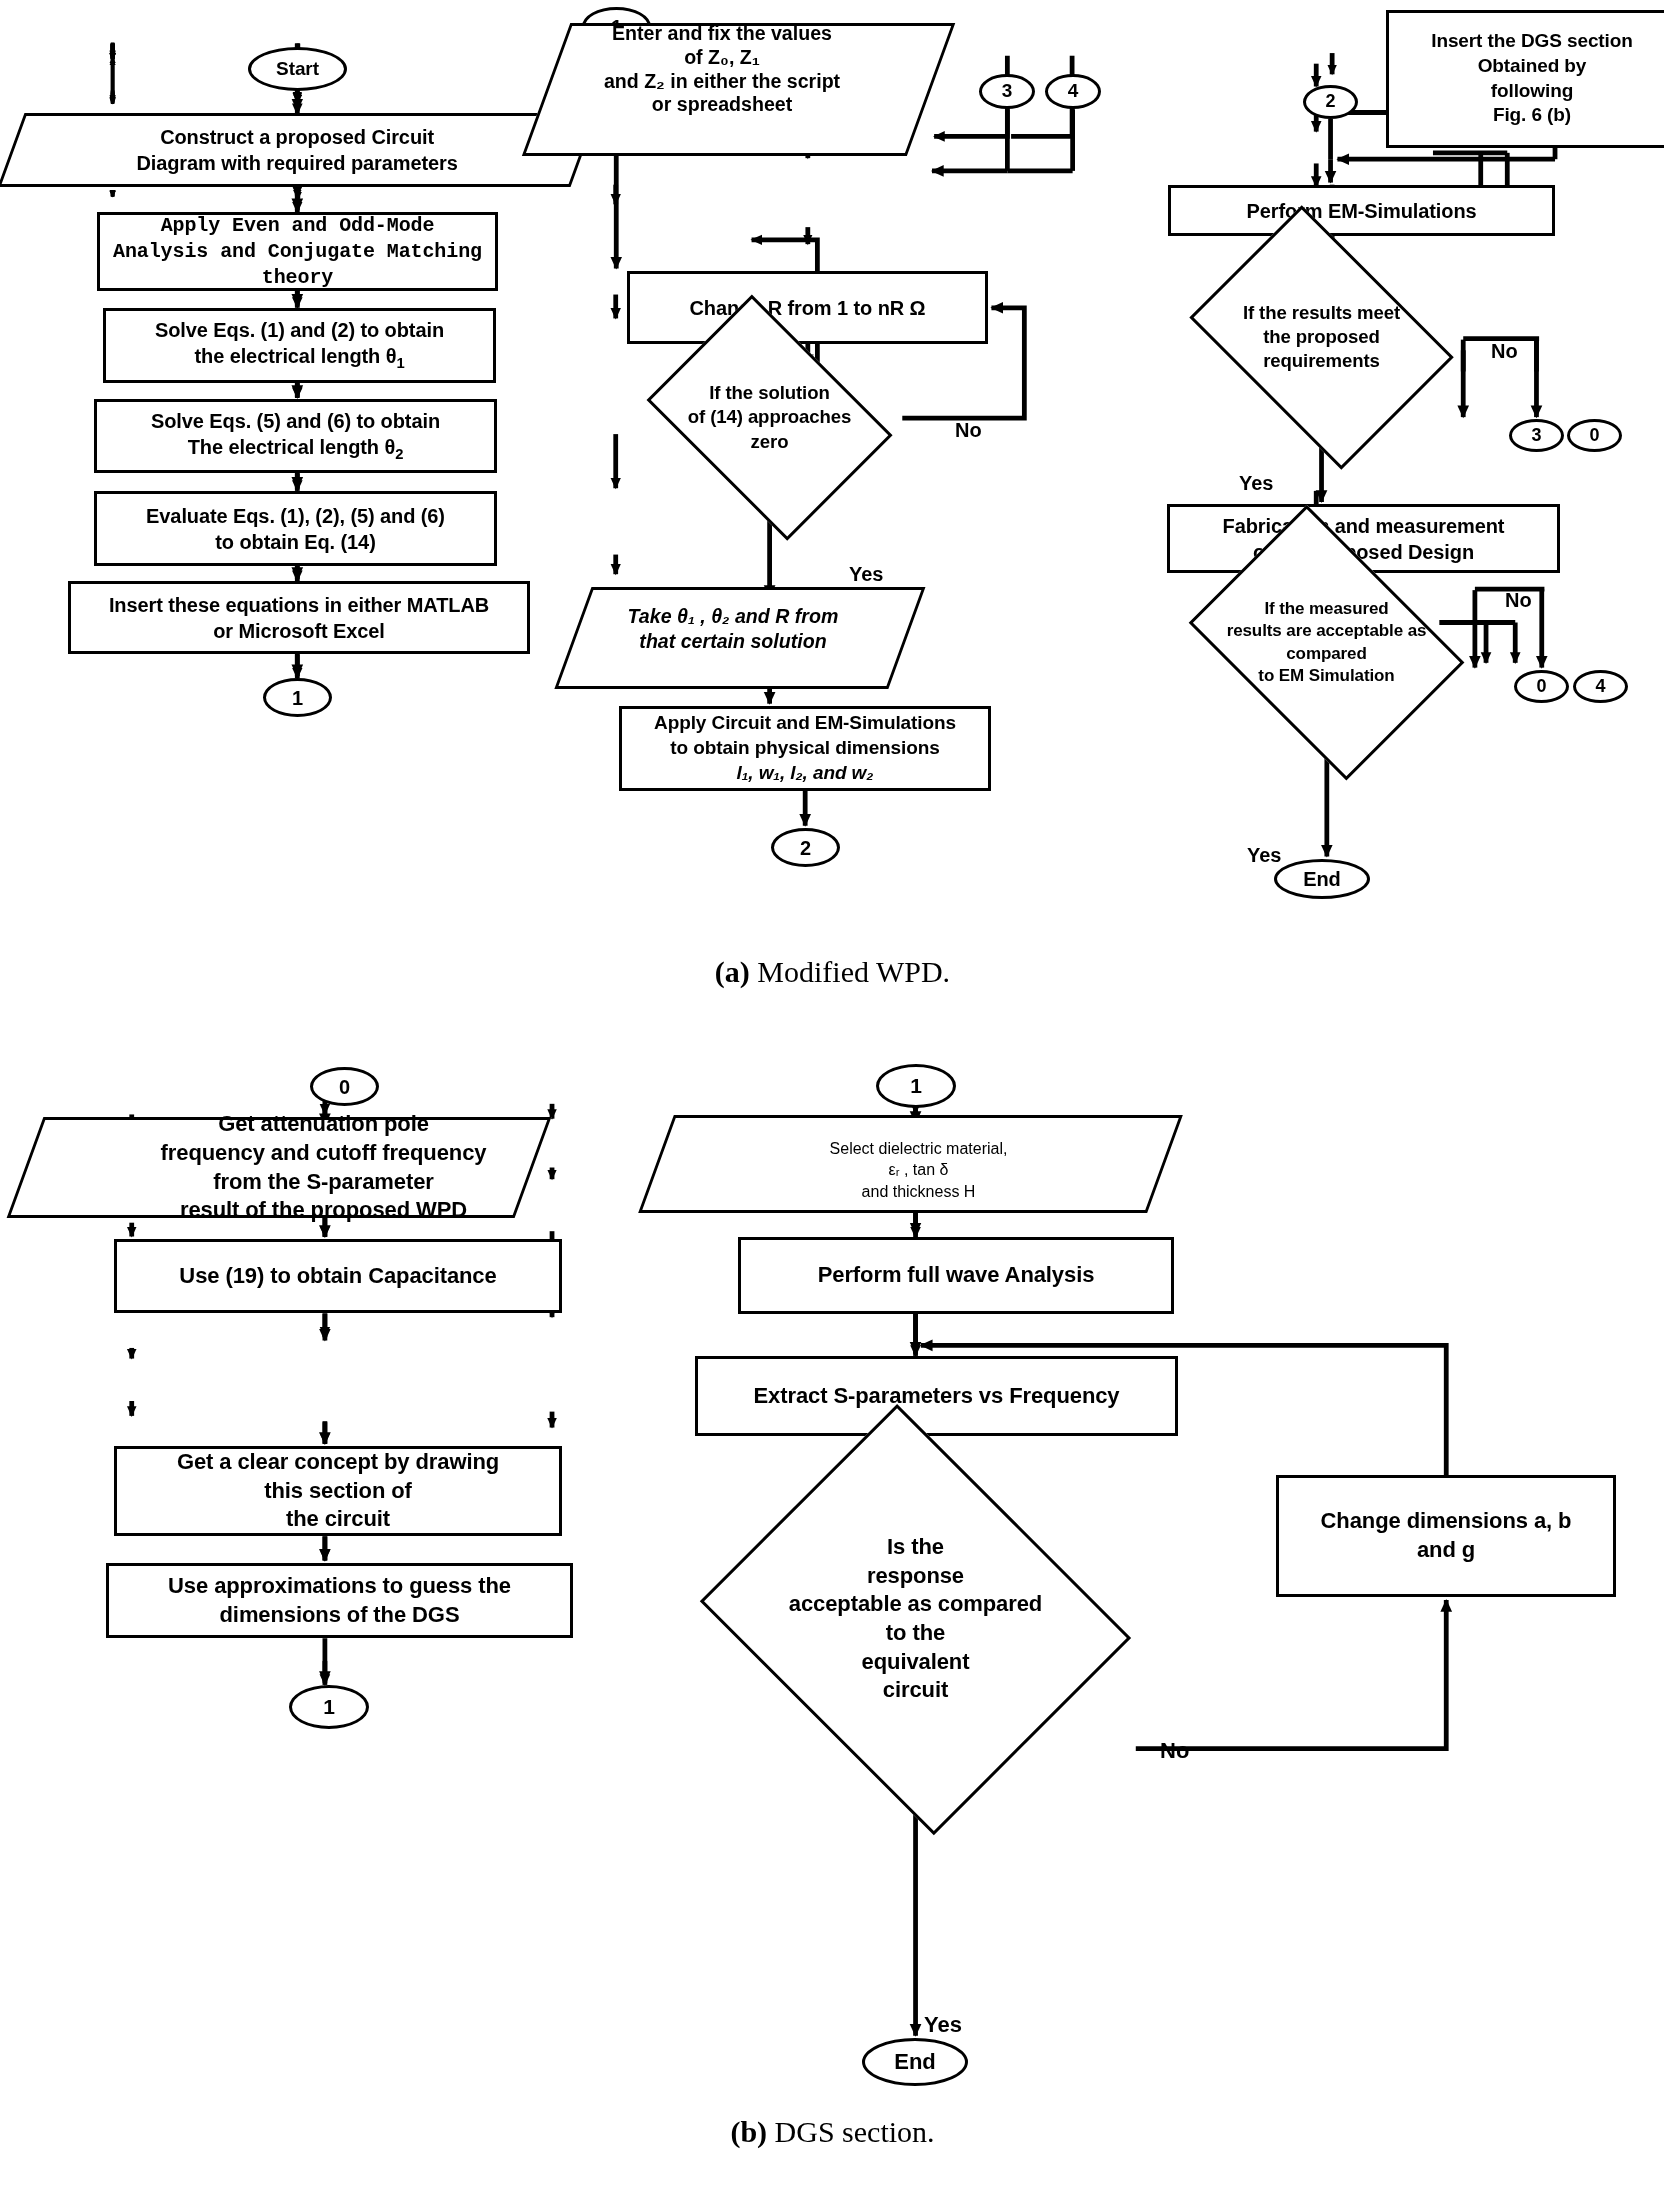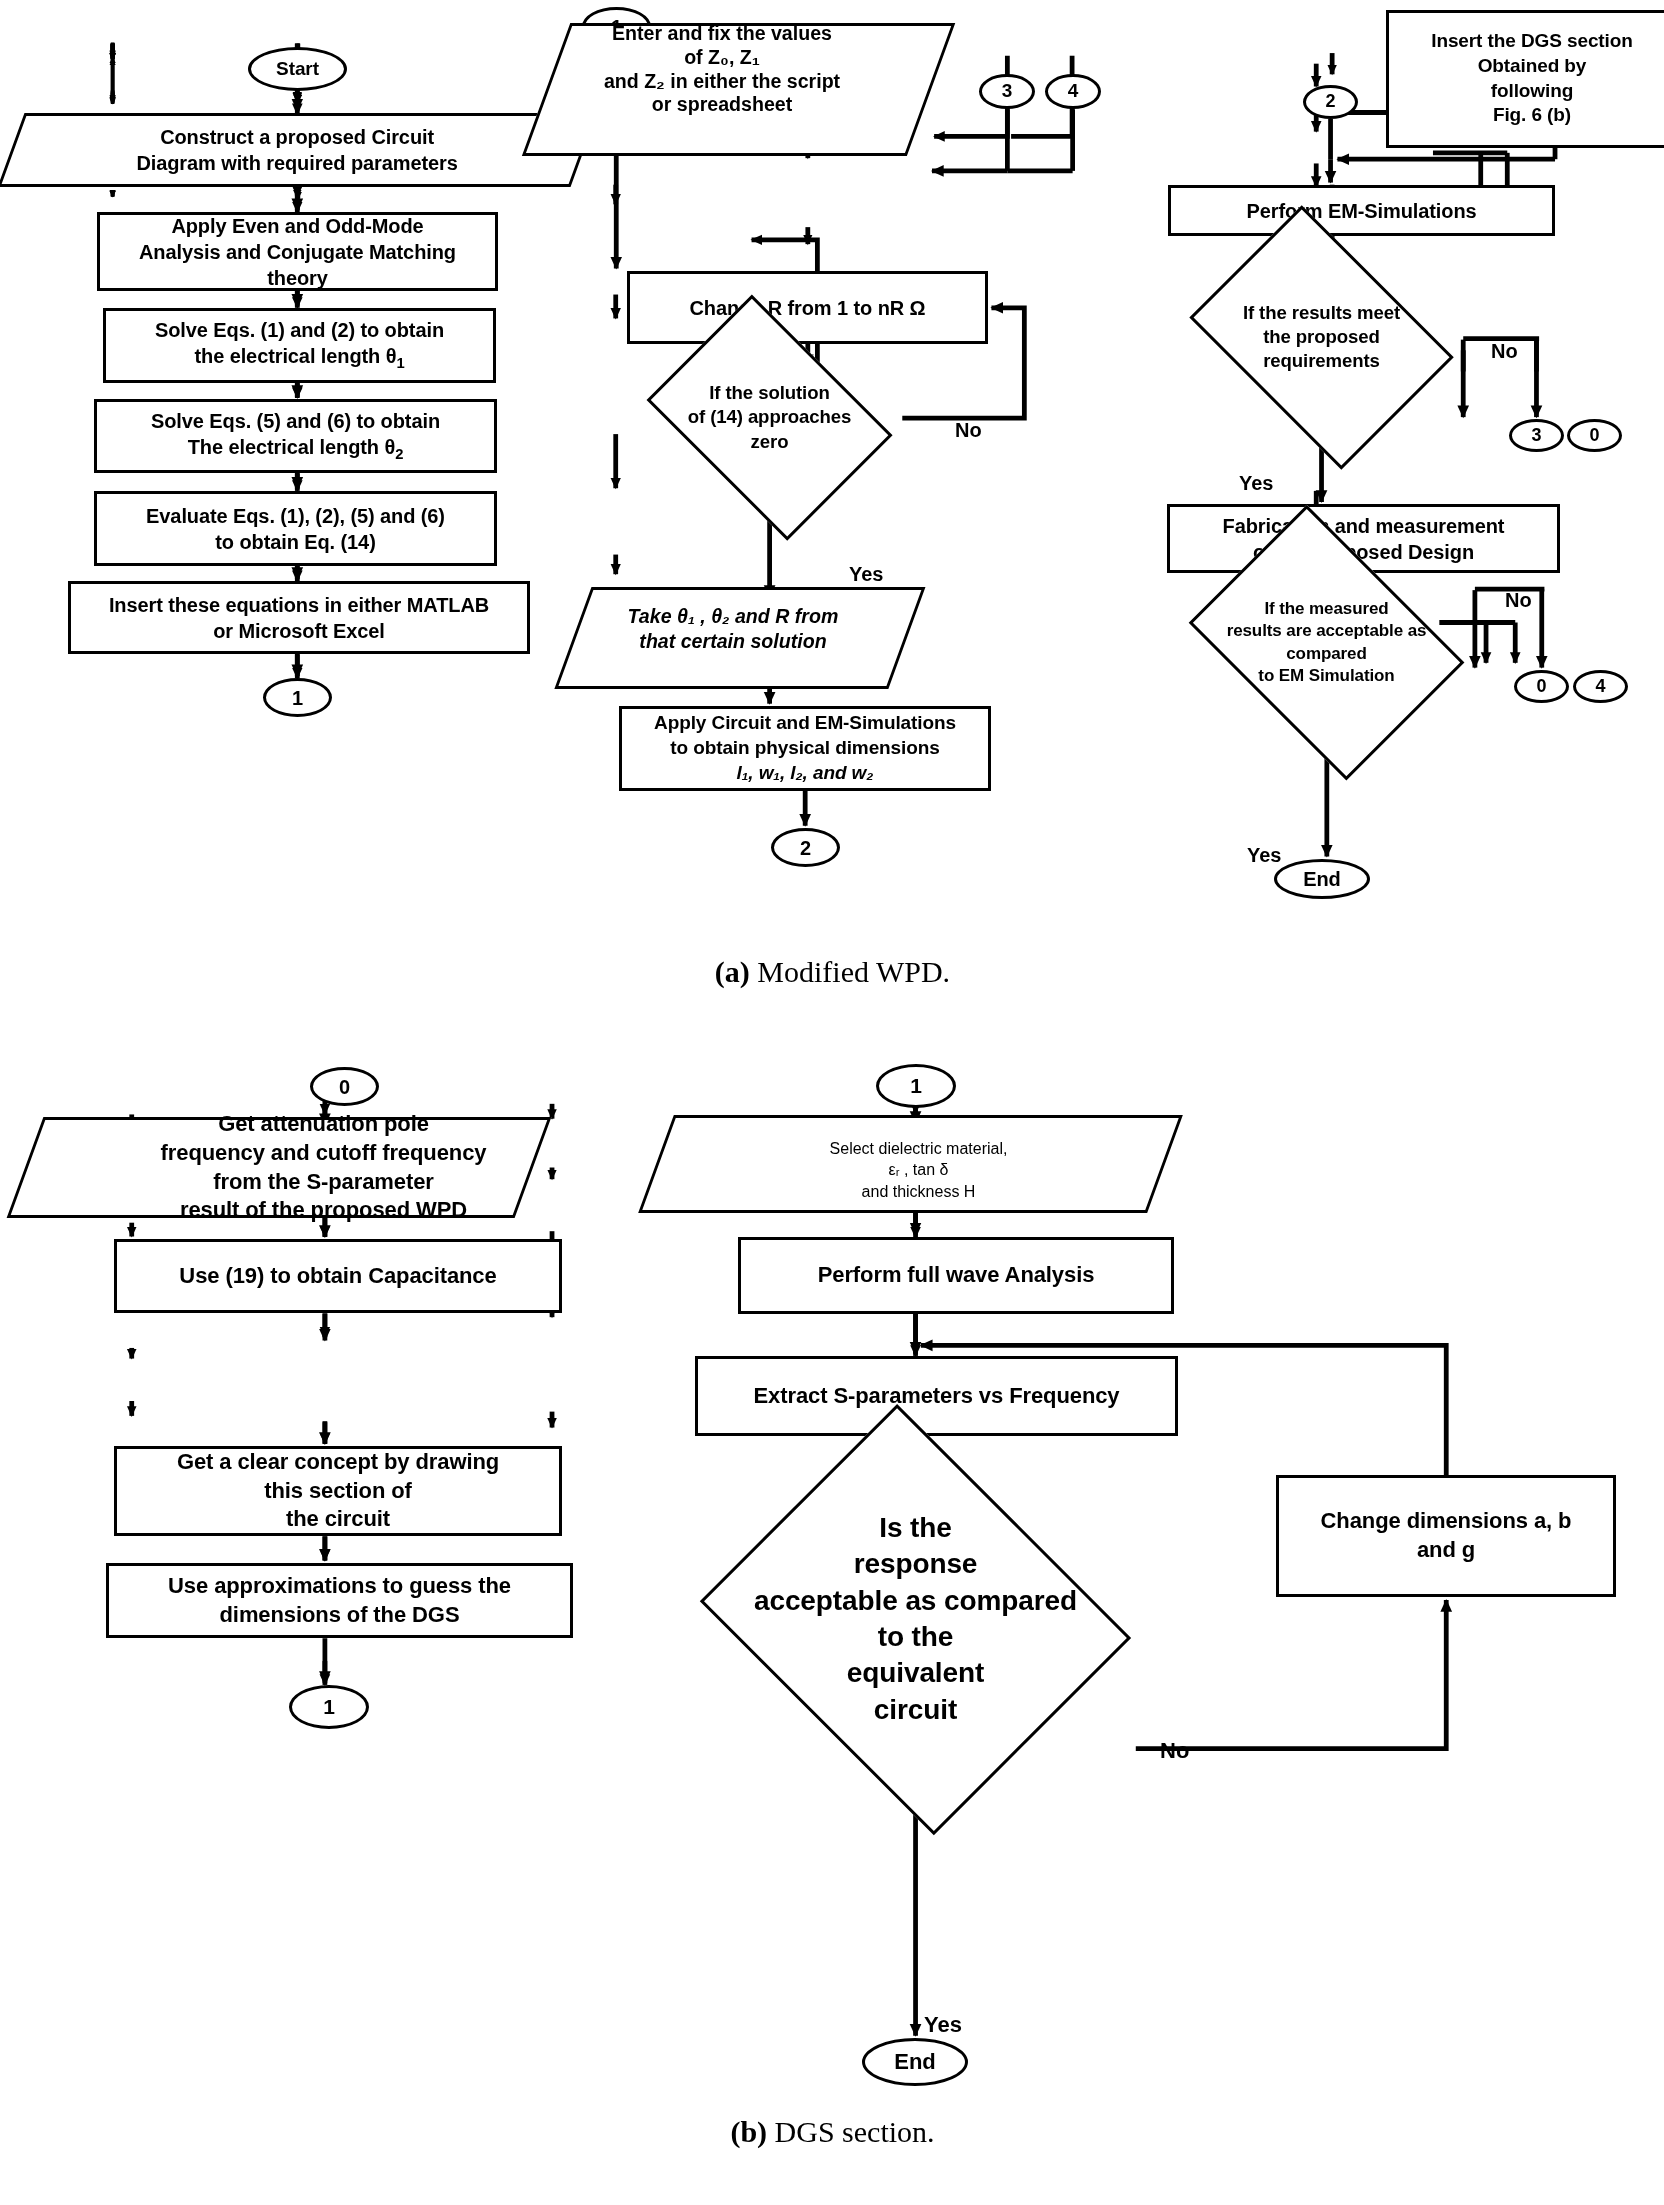--- a/index.html
+++ b/index.html
@@ -283,21 +283,21 @@
     <span class="txt" style="font-size:19px;">Start</span>
   </div>
 
   <div class="node data-shape" style="left:10.6px; top:113px; width:573px; height:74px; z-index:3;">
     <div class="skewbox"></div>
     <span class="txt" style="font-size:20px;">Construct a proposed Circuit
 Diagram with required parameters</span>
   </div>
 
   <div class="node proc" style="left:97px; top:212px; width:401px; height:79px; z-index:3;">
-    <span class="txt" style="font-size:20px;">Apply Even and Odd-Mode
+    <span class="txt" style="font-size:20px;font-family:Liberation Mono, monospace;">Apply Even and Odd-Mode
 Analysis and Conjugate Matching
 theory</span>
   </div>
 
   <div class="node proc" style="left:103px; top:308px; width:393px; height:75px; z-index:3;">
     <span class="txt" style="font-size:20px;"><span>Solve  Eqs. (1) and (2) to obtain
 the electrical length θ</span><span class="sub">1</span></span>
   </div>
 
   <div class="node proc" style="left:94px; top:399px; width:403px; height:74px; z-index:3;">
@@ -483,21 +483,21 @@
   <div class="node proc" style="left:738px; top:1237px; width:436px; height:77px; z-index:3;">
     <span class="txt" style="font-size:22px;">Perform full wave Analysis</span>
   </div>
 
   <div class="node proc" style="left:695px; top:1356px; width:483px; height:80px; z-index:3;">
     <span class="txt" style="font-size:22px;">Extract S-parameters vs Frequency</span>
   </div>
 
   <div class="node dec" style="left:695px; top:1433px; width:441px; height:372px; z-index:3;">
     <div class="diamondbox"></div>
-    <span class="txt" style="font-size:28px;">Is the
+    <span class="txt" style="font-size:22px;">Is the
 response
 acceptable as compared
 to the
 equivalent
 circuit</span>
   </div>
 
   <div class="lbl" style="left:1160px; top:1738px; font-size:22px; z-index:4;">No</div>
   <div class="lbl" style="left:924px; top:2012px; font-size:22px; z-index:4;">Yes</div>
 

